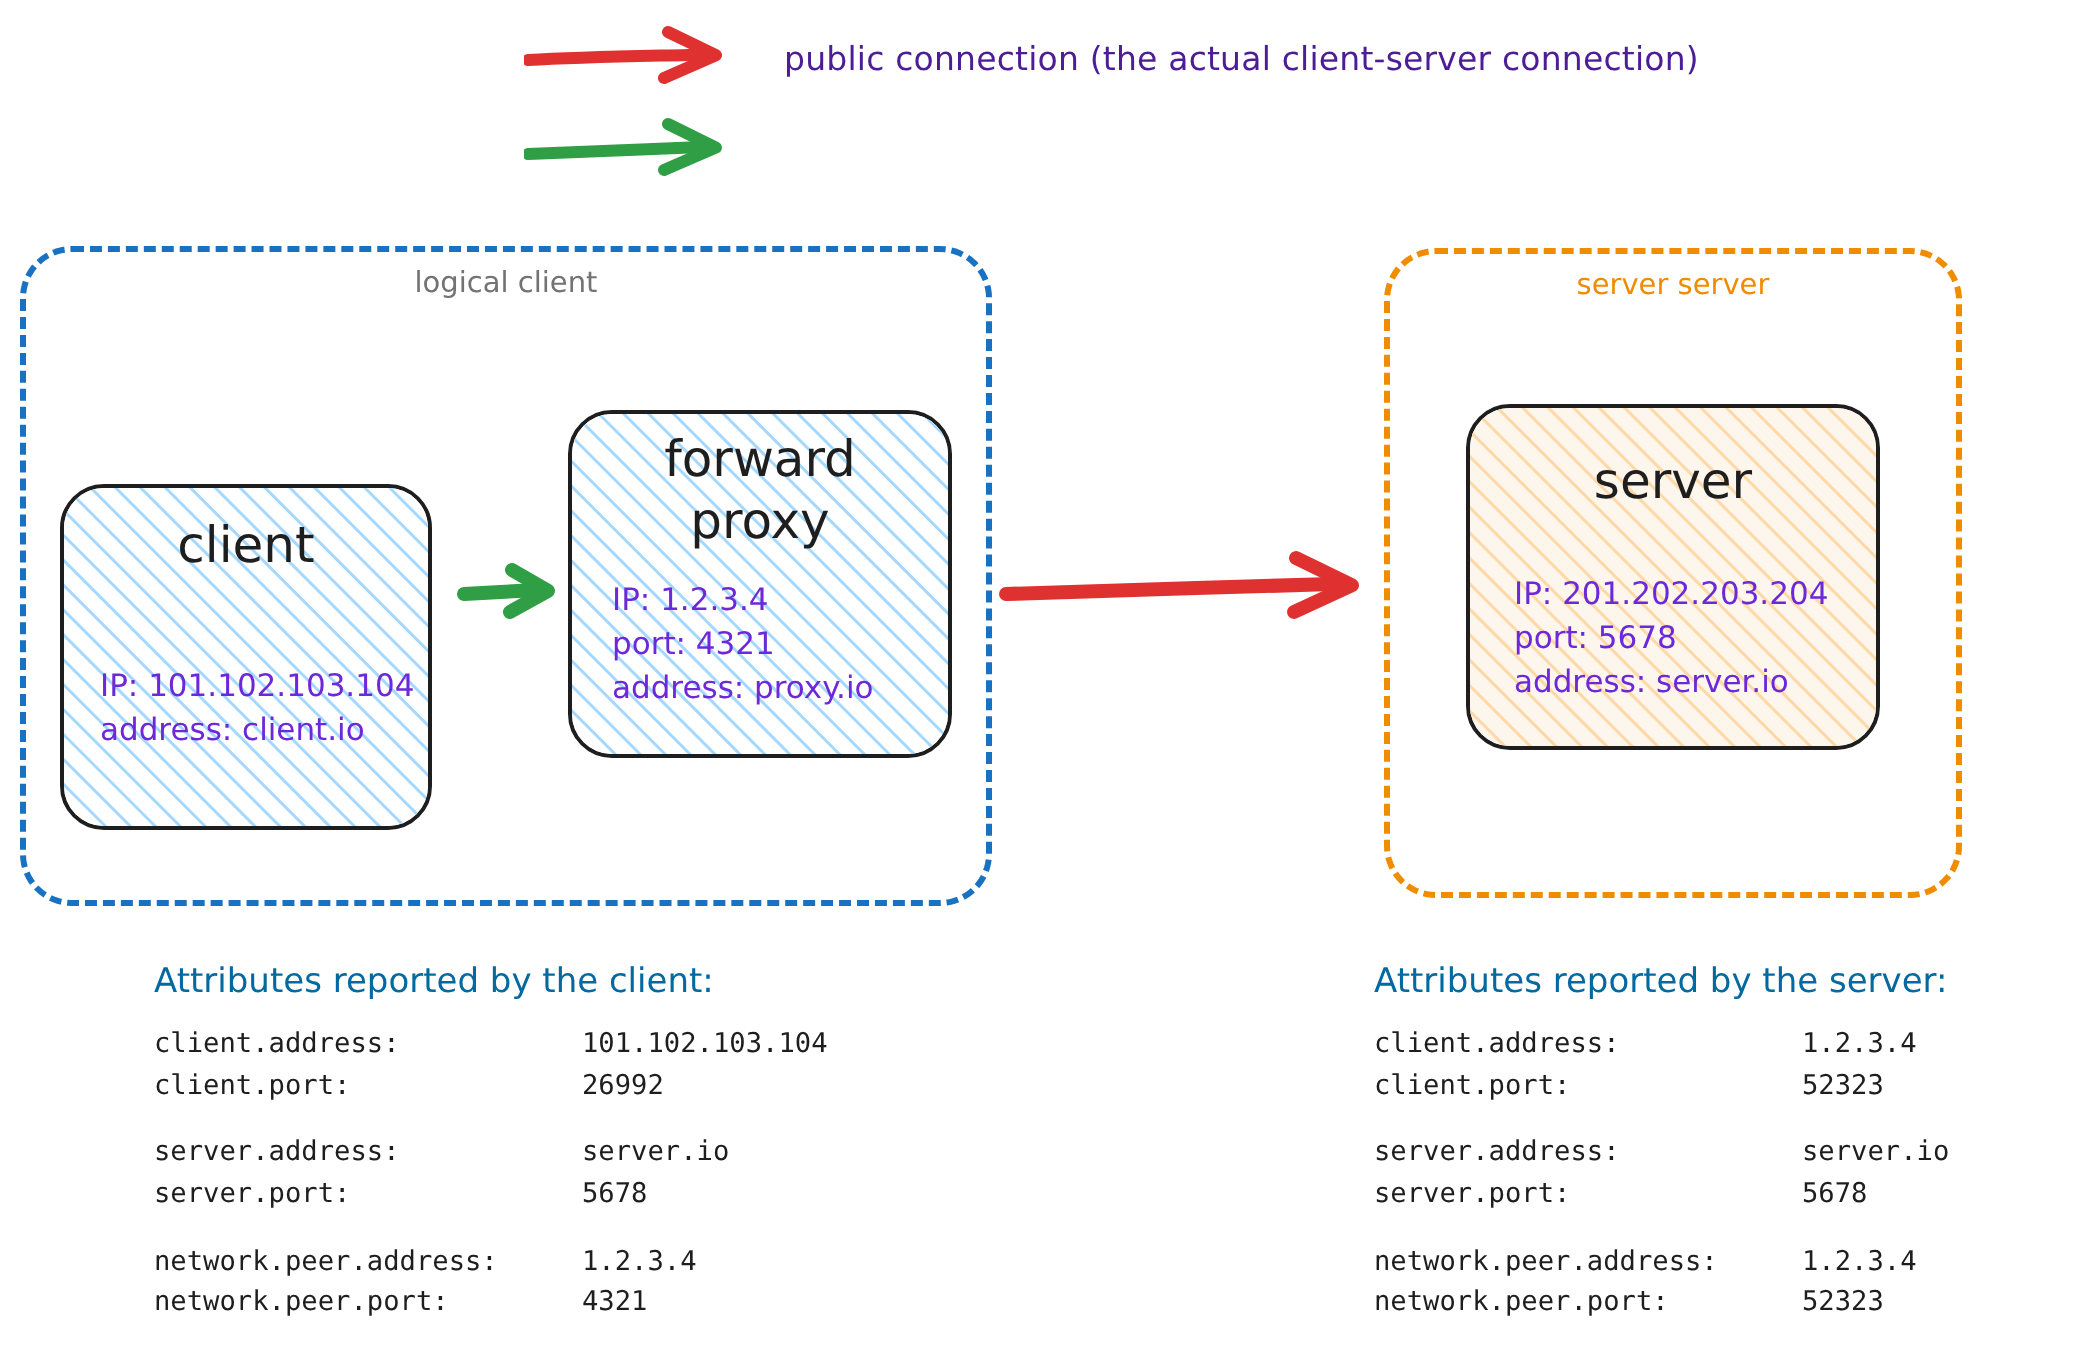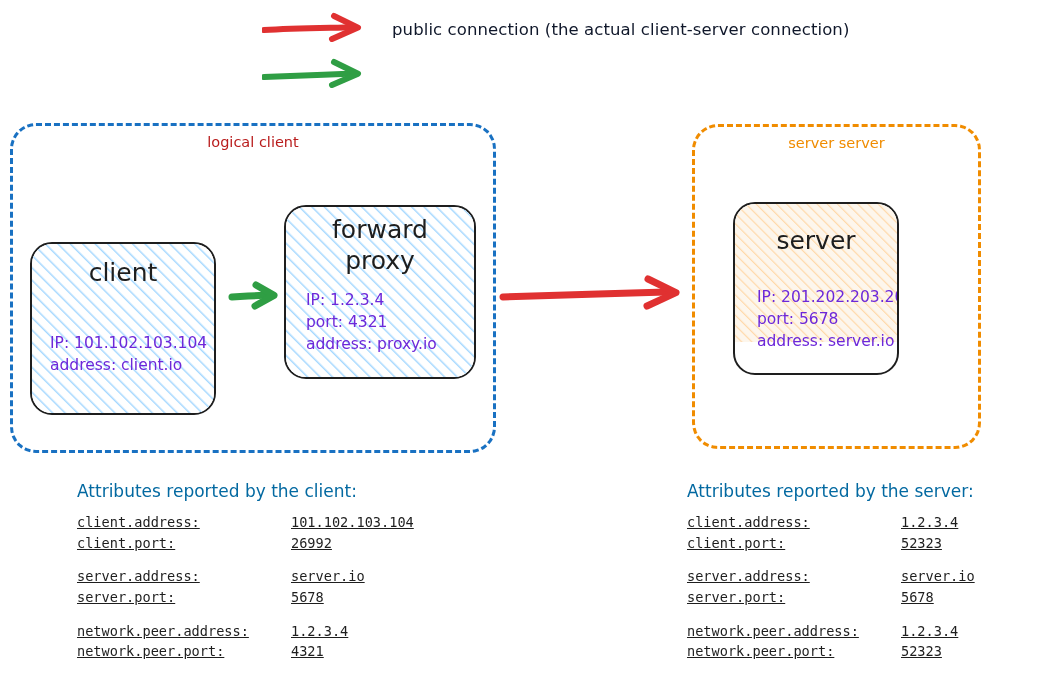--- a/index.html
+++ b/index.html
@@ -20,38 +20,38 @@
   #legend { position: absolute; left: 0; top: 0; width: 1039px; height: 100px; }
   .legend-row { position: absolute; display: flex; align-items: center; }
   #legend-row-public { left: 262px; top: 12px; }
   #legend-row-local  { left: 262px; top: 57px; }
   .legend-arrow { width: 112px; height: 34px; flex: 0 0 auto; }
   .legend-label {
     margin-left: 18px;
     font-family: "DejaVu Sans", sans-serif;
     font-size: 16.5px;
     letter-spacing: .1px;
-    color: #0f172a;
+    color: #4c1d95;
     white-space: nowrap;
   }
 
   
   .logical-group { position: absolute; border-width: 3px; border-style: dashed; border-radius: 26px; box-sizing: border-box; }
   #logical-client-group { left: 10px;  top: 123px; width: 486px; height: 330px; border-color: #1971c2; }
   #logical-server-group { left: 692px; top: 124px; width: 289px; height: 325px; border-color: #f08c00; }
   .group-label {
     position: absolute;
     top: 8px;
     width: 100%;
     text-align: center;
     font-family: "DejaVu Sans", sans-serif;
     font-size: 14.5px;
     white-space: nowrap;
   }
-  #logical-client-group .group-label { color: #b91c1c; }
+  #logical-client-group .group-label { color: #737373; }
   #logical-server-group .group-label { color: #f08c00; }
 
   
   .node {
     position: absolute;
     box-sizing: border-box;
     border: 2.2px solid #1e1e1e;
     border-radius: 22px;
     overflow: hidden;
   }
@@ -76,40 +76,40 @@
   }
 
   #node-client { left: 30px;  top: 203px; width: 186px; height: 173px; margin-top: 39px; }
   #node-client .node-title { top: 14px; }
   #node-client .node-lines { left: 18px; top: 88px; }
 
   #node-forward-proxy { left: 284px; top: 205px; width: 192px; height: 174px; }
   #node-forward-proxy .node-title { top: 8px; line-height: 1.22; white-space: normal; padding: 0 28px; }
   #node-forward-proxy .node-lines { left: 20px; top: 82px; }
 
-  #node-server { left: 733px; top: 202px; width: 166px; height: 173px; }
+  #node-server { left: 733px; top: 202px; width: 207px; height: 173px; }
   #node-server .node-title { top: 22px; }
   #node-server .node-lines { left: 22px; top: 82px; }
 
   
   #arrow-local-client-proxy  { position: absolute; left: 228px; top: 277px; width: 56px; height: 38px; }
   #arrow-public-client-server{ position: absolute; left: 498px; top: 272px; width: 190px; height: 46px; }
 
   
   .attrs { position: absolute; }
   #attrs-client { left: 77px;  top: 481px; }
   #attrs-server { left: 687px; top: 481px; }
   .attrs-heading {
     font-family: "DejaVu Sans", sans-serif;
     font-size: 17px;
     color: #0369a1;
     margin: 0 0 11px 0;
     white-space: nowrap;
   }
-  .attrs-table { border-collapse: collapse; font-family: "DejaVu Sans Mono", monospace; font-size: 13.6px; color: #1e1e1e; text-decoration: underline; }
+  .attrs-table { border-collapse: collapse; font-family: "DejaVu Sans Mono", monospace; font-size: 13.6px; color: #1e1e1e; }
   .attrs-table td { padding: 0; line-height: 1.52; vertical-align: top; white-space: pre; }
   .attrs-table td.attr-key { padding-right: 18px; }
   #attrs-client .attrs-table td.attr-key { min-width: 196px; }
   #attrs-server .attrs-table td.attr-key { min-width: 196px; }
   .attrs-table tr.spacer-row td { height: 13px; line-height: 13px; font-size: 0; }
 </style>
 </head>
 <body>
 
 <div id="legend">

